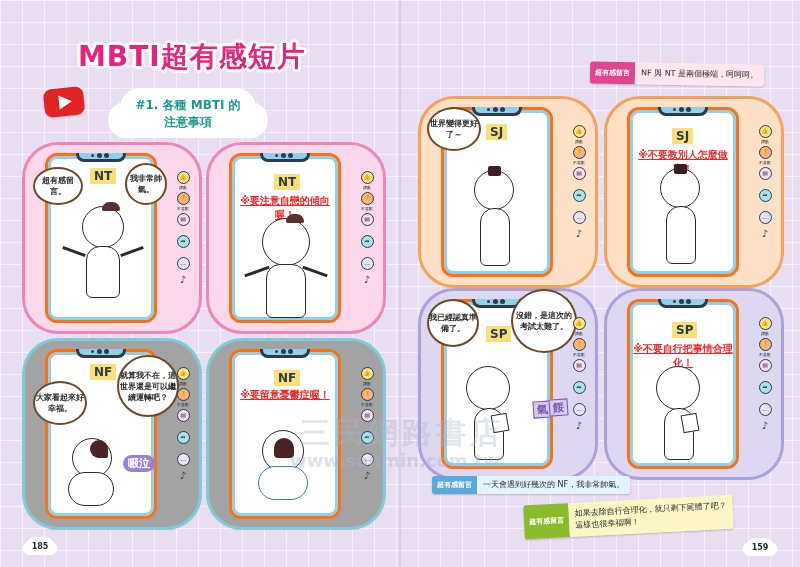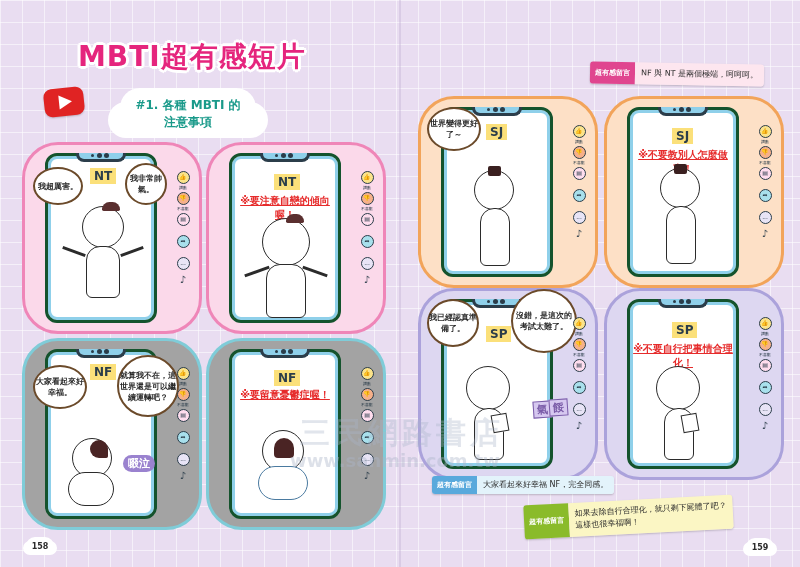--- a/index.html
+++ b/index.html
@@ -24,21 +24,21 @@
   .cloud { position: absolute; left: 118px; top: 92px; width: 140px; height: 44px; background: #fff; border-radius: 24px;
     box-shadow: -14px 6px 0 -4px #fff, 14px 6px 0 -4px #fff, 0 -6px 0 -2px #fff; display: flex; flex-direction: column; align-items: center; justify-content: center; }
   .cloud span { font-size: 12px; color: #1a9a8a; font-weight: bold; line-height: 17px; }
 
   .card { position: absolute; width: 180px; height: 192px; border-radius: 36px; border: 3px solid; }
   .card.pink { background: #fbd9ea; border-color: #ef86b8; }
   .card.blue { background: #a3a3a3; border-color: #7fccd8; }
   .card.orange { background: #fde0c6; border-color: #f2a45a; }
   .card.purple { background: #ddd7f1; border-color: #aba2db; }
 
-  .phone { position: absolute; left: 20px; top: 8px; width: 112px; height: 170px; background: #fff; border: 3px solid #14532d; border-radius: 12px; box-shadow: 0 0 0 3px #8fd0ea inset; }
+  .phone { position: absolute; left: 20px; top: 8px; width: 112px; height: 170px; background: #fff; border: 3px solid #f97316; border-radius: 12px; box-shadow: 0 0 0 3px #8fd0ea inset; }
   .notch { position: absolute; left: 28px; top: -3px; width: 50px; height: 9px; background: #8fd0ea; border: 3px solid #2b3d4a; border-top: none; border-radius: 0 0 8px 8px; }
   .notch::after { content: ""; position: absolute; left: 12px; top: 1px; width: 3px; height: 3px; background: #2b3d4a; border-radius: 50%; box-shadow: 7px 0 0 1px #2b3d4a, 14px 0 0 1px #2b3d4a; }
 
   .tag { position: absolute; background: #fbe07a; font-weight: bold; font-size: 12px; color: #2b3d4a; padding: 1px 4px; }
   .warn { position: absolute; left: 0; width: 100%; text-align: center; font-size: 10px; font-weight: bold; color: #e62b2b; text-decoration: underline; }
 
   .side { position: absolute; right: 8px; top: 26px; width: 16px; display: flex; flex-direction: column; align-items: center; }
   .ic { width: 13px; height: 13px; border-radius: 50%; border: 1.5px solid #2b3d4a; font-size: 6px; line-height: 10px; text-align: center; color: #2b3d4a; }
   .ic.y { background: #fbe38a; } .ic.o { background: #f6b08a; } .ic.w { background: #fde; } .ic.t { background: #a8e0ec; } .ic.g { background: #e8e4f6; }
   .ic-lbl { font-size: 4px; color: #2b3d4a; height: 8px; line-height: 7px; }
@@ -87,21 +87,21 @@
     <div class="notch"></div>
     <div class="tag" style="left:42px; top:12px;">NT</div>
     <div class="char" style="left:20px; top:50px;">
       <div class="head" style="left:14px; top:0; width:42px; height:42px;"></div>
       <div style="position:absolute; left:34px; top:-4px; width:18px; height:9px; background:#5a2f2f; border-radius:9px 9px 2px 2px;"></div>
       <div class="body" style="left:18px; top:40px; width:34px; height:52px;"></div>
       <div style="position:absolute; left:-6px; top:44px; width:24px; height:3px; background:#2b2b2b; transform:rotate(20deg);"></div>
       <div style="position:absolute; left:52px; top:44px; width:24px; height:3px; background:#2b2b2b; transform:rotate(-20deg);"></div>
     </div>
   </div>
-  <div class="bubble" style="left:8px; top:22px; width:50px; height:38px;">我超厲害。</div>
+  <div class="bubble" style="left:8px; top:22px; width:50px; height:38px;">超有感留言。</div>
   <div class="bubble" style="left:100px; top:18px; width:42px; height:42px;">我非常帥氣。</div>
   <div class="side">
     <div class="ic y">👍</div>
     <div class="ic-lbl">讚數</div>
     <div class="ic o">👎</div>
     <div class="ic-lbl">不喜歡</div>
     <div class="ic w">▤</div>
     <div class="gap"></div>
     <div class="ic t">➦</div>
     <div class="gap"></div>
@@ -140,21 +140,21 @@
 <div class="card blue" style="left:22px; top:338px;">
   <div class="phone">
     <div class="notch"></div>
     <div class="tag" style="left:42px; top:12px;">NF</div>
     <div class="char" style="left:14px; top:86px;">
       <div class="head" style="left:10px; top:0; width:40px; height:40px;"></div>
       <div style="position:absolute; left:28px; top:2px; width:18px; height:18px; background:#4a2424; border-radius:50% 50% 10% 50%;"></div>
       <div class="body" style="left:6px; top:34px; width:46px; height:34px; border-radius:18px;"></div>
     </div>
   </div>
-  <div class="bubble" style="left:8px; top:24px; width:54px; height:44px;">大家看起來好幸福。</div>
+  <div class="bubble" style="left:8px; top:40px; width:54px; height:44px;">大家看起來好幸福。</div>
   <div class="bubble" style="left:92px; top:14px; width:62px; height:62px;">就算我不在，這世界還是可以繼續運轉吧？</div>
   <div class="sticker" style="left:98px; top:114px;">啜泣</div>
   <div class="side">
     <div class="ic y">👍</div>
     <div class="ic-lbl">讚數</div>
     <div class="ic o">👎</div>
     <div class="ic-lbl">不喜歡</div>
     <div class="ic w">▤</div>
     <div class="gap"></div>
     <div class="ic t">➦</div>
@@ -291,26 +291,26 @@
     <div class="note">♪</div>
   </div>
 </div>
 
 <div class="watermark">三民網路書店</div>
 <div class="watermark2">www.sanmin.com.tw</div>
 
 <div class="comment" style="left:432px; top:476px; height:18px;">
   <div class="lbl" style="background:#59a9dc;">超有感留言</div>
   <div class="txt" style="background:#e3f3fb;">
-      <span>大家看起來好幸福 NF，完全同感。</span>
+      <span>一天會遇到好幾次的 NF，我非常帥氣。</span>
     </div>
 </div>
 
 <div class="comment" style="left:524px; top:500px; height:34px; transform:rotate(-3deg);">
   <div class="lbl" style="background:#8abb2a;">超有感留言</div>
   <div class="txt" style="background:#fbf6c4;">
     <span>如果去除自行合理化，就只剩下屍體了吧？</span>
     <span>這樣也很幸福啊！</span>
   </div>
 </div>
 
-<div class="pg" style="left:26px; top:537px;">158</div>
+<div class="pg" style="left:26px; top:537px;">185</div>
 <div class="pg" style="left:746px; top:538px;">159</div>
 
 </body></html>

